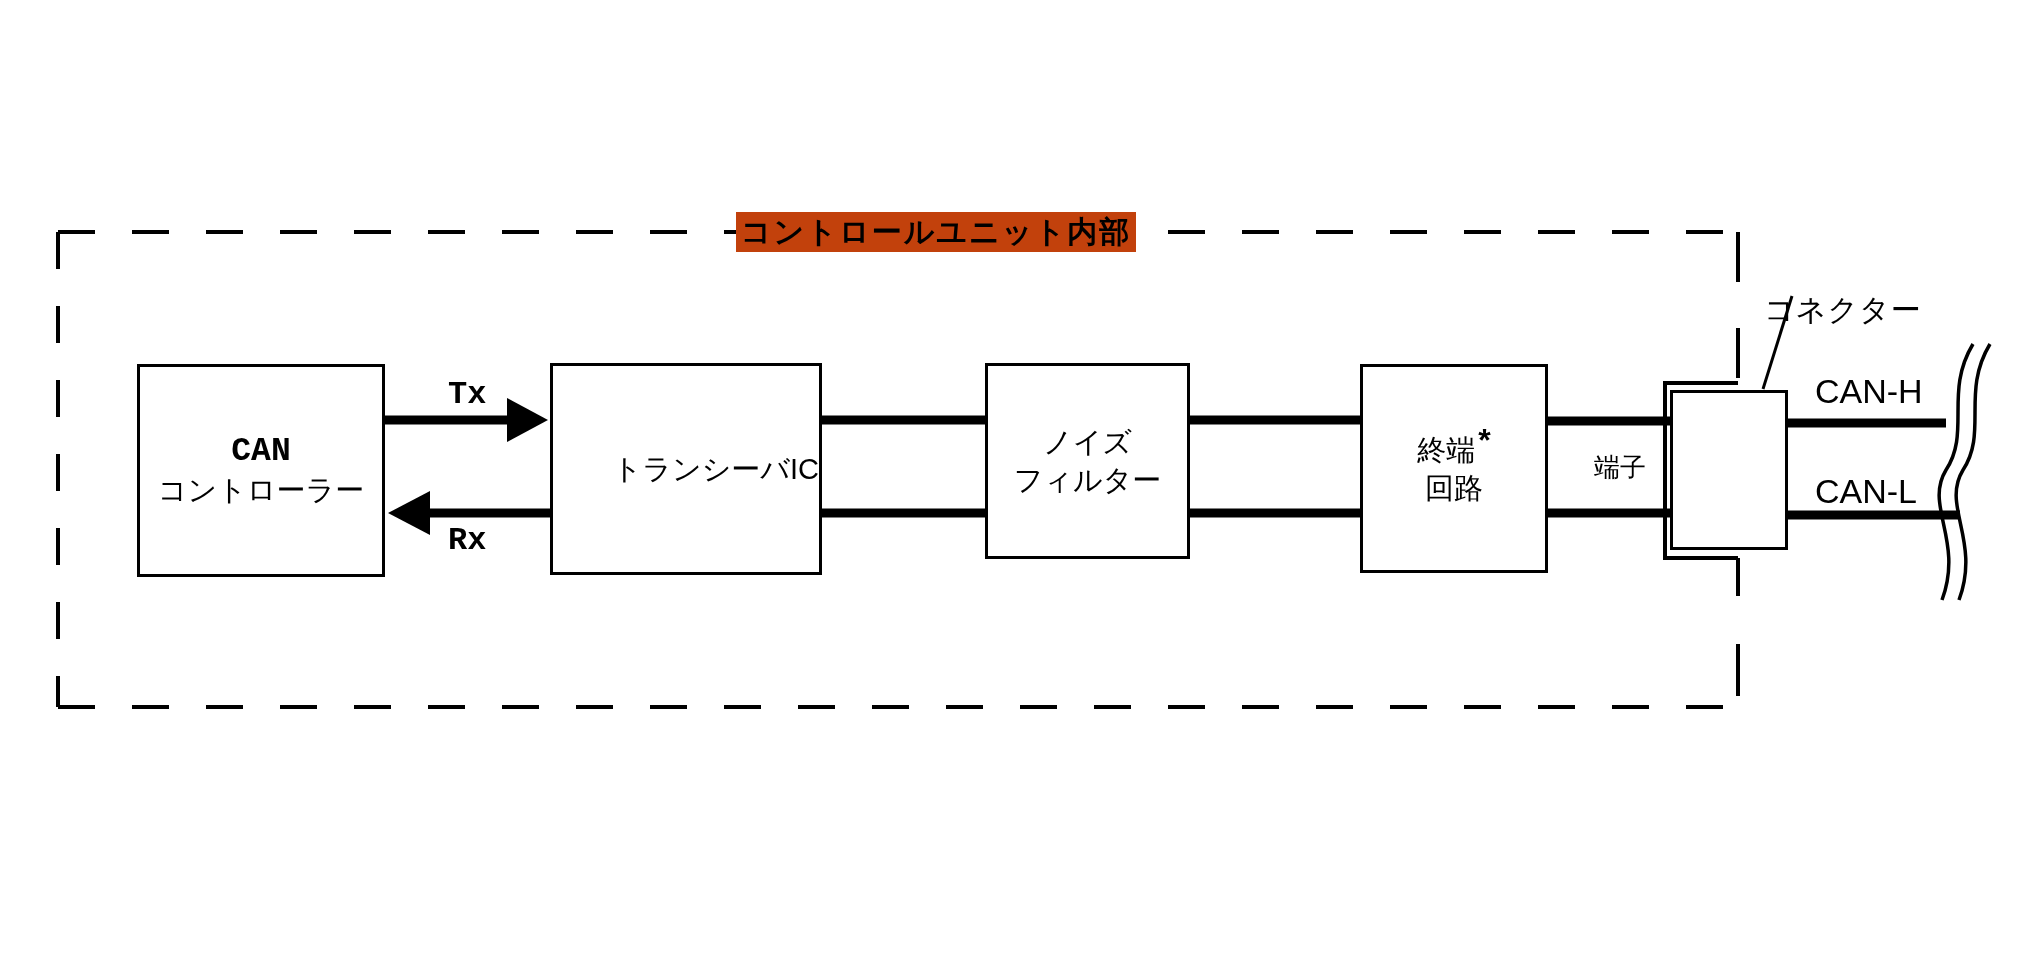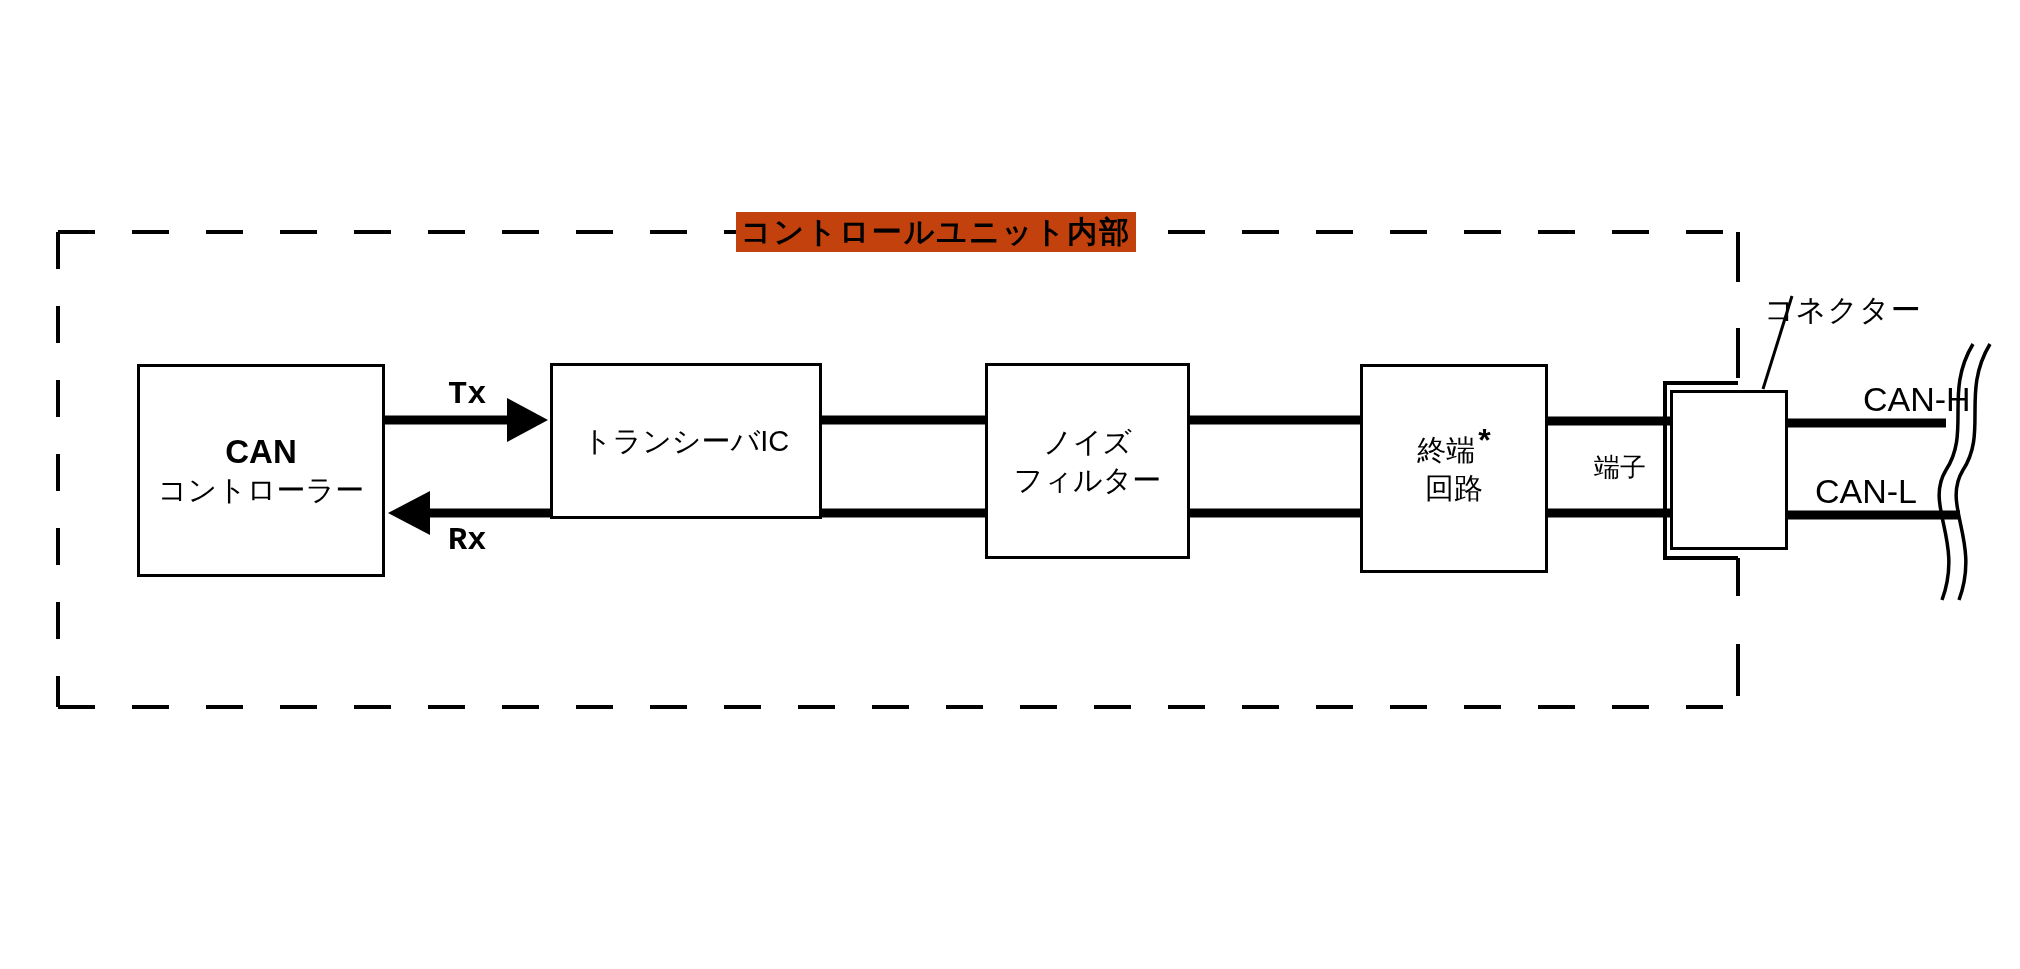--- a/index.html
+++ b/index.html
@@ -21,26 +21,26 @@
     flex-direction:column;
     align-items:center;
     justify-content:center;
     z-index:2;
     font-size:29px;
     line-height:38px;
     text-align:center;
     white-space:nowrap;
   }
   .latin-mono{
-    font-family:Liberation Sans, sans-serif;
+    font-family:Liberation Mono, monospace;
     font-weight:bold;
     font-size:33px;
   }
   #box-can-controller{left:137px;top:364px;width:248px;height:213px;}
-  #box-transceiver{left:550px;top:363px;width:272px;height:156px;}
+  #box-transceiver{left:550px;top:363px;width:272px;height:212px;align-items:flex-end;}
   #box-noise-filter{left:985px;top:363px;width:205px;height:196px;}
   #box-termination{left:1360px;top:364px;width:188px;height:209px;}
   .footnote-marker{
     font-size:32px;
     font-weight:bold;
     position:relative;
     top:-9px;
     margin-left:3px;
   }
   #diagram-title{
@@ -71,21 +71,21 @@
   #tx-label,#rx-label{
     font-family:Liberation Mono, monospace;
     font-weight:bold;
     font-size:32px;
   }
   #tx-label{left:448px;top:376px;}
   #rx-label{left:448px;top:522px;}
   #terminal-label{left:1594px;top:450px;font-size:26px;}
   #connector-label{left:1764px;top:250px;font-size:30px;letter-spacing:1px;margin-top:40px;}
   #can-h-label,#can-l-label{font-size:34px;}
-  #can-h-label{left:1815px;top:380px;margin-left:48px;}
+  #can-h-label{left:1815px;top:372px;}
   #can-l-label{left:1815px;top:472px;}
 </style>
 </head>
 <body>
 
 <div id="stage">
 
   <svg id="wires" width="2020" height="969" viewBox="0 0 2020 969">
 
     <g stroke="#000" stroke-width="4" fill="none">

